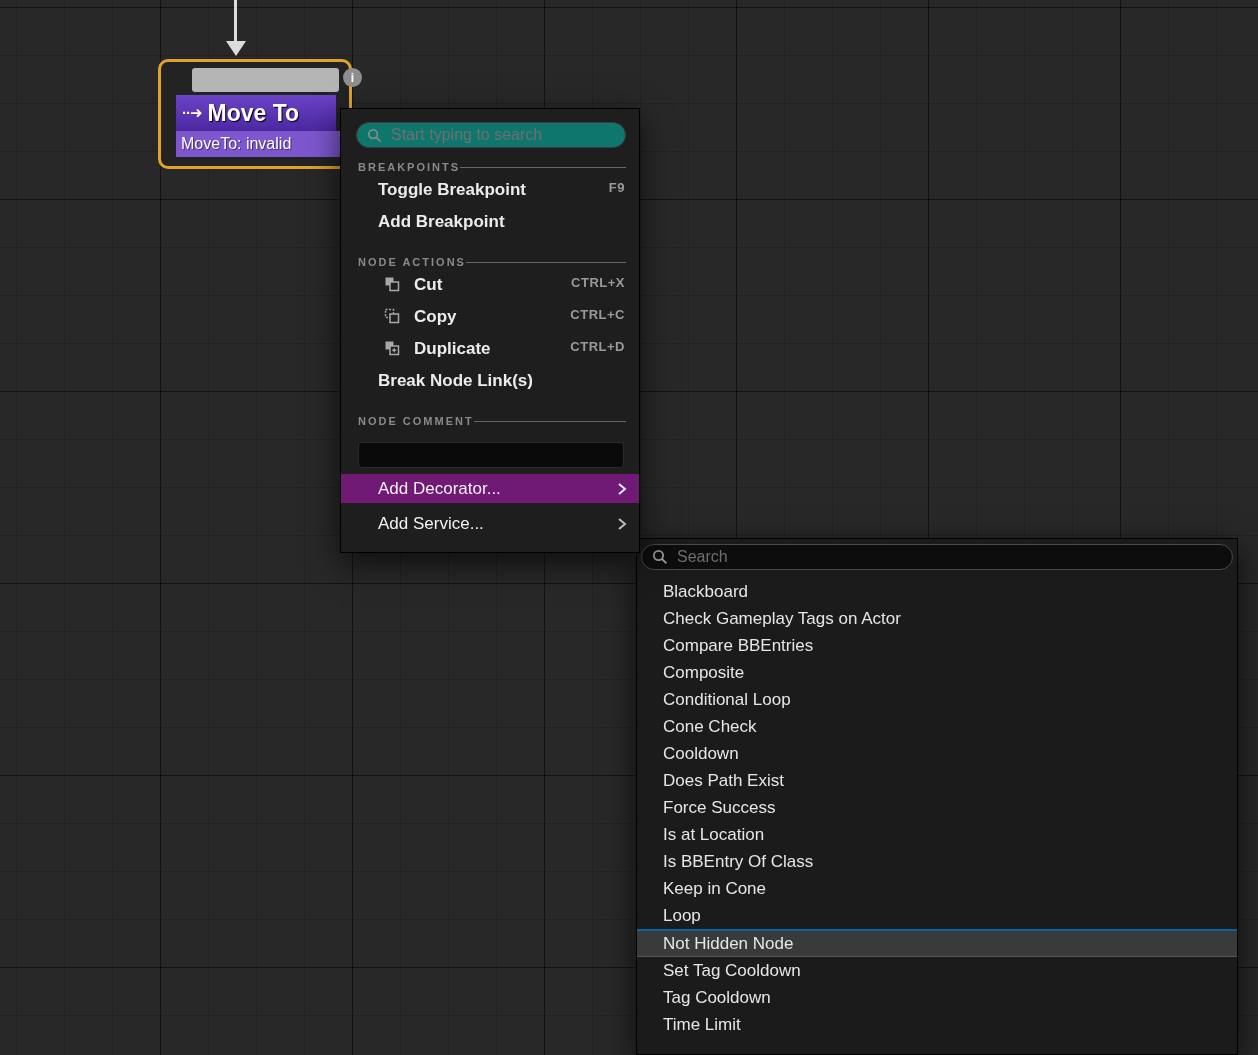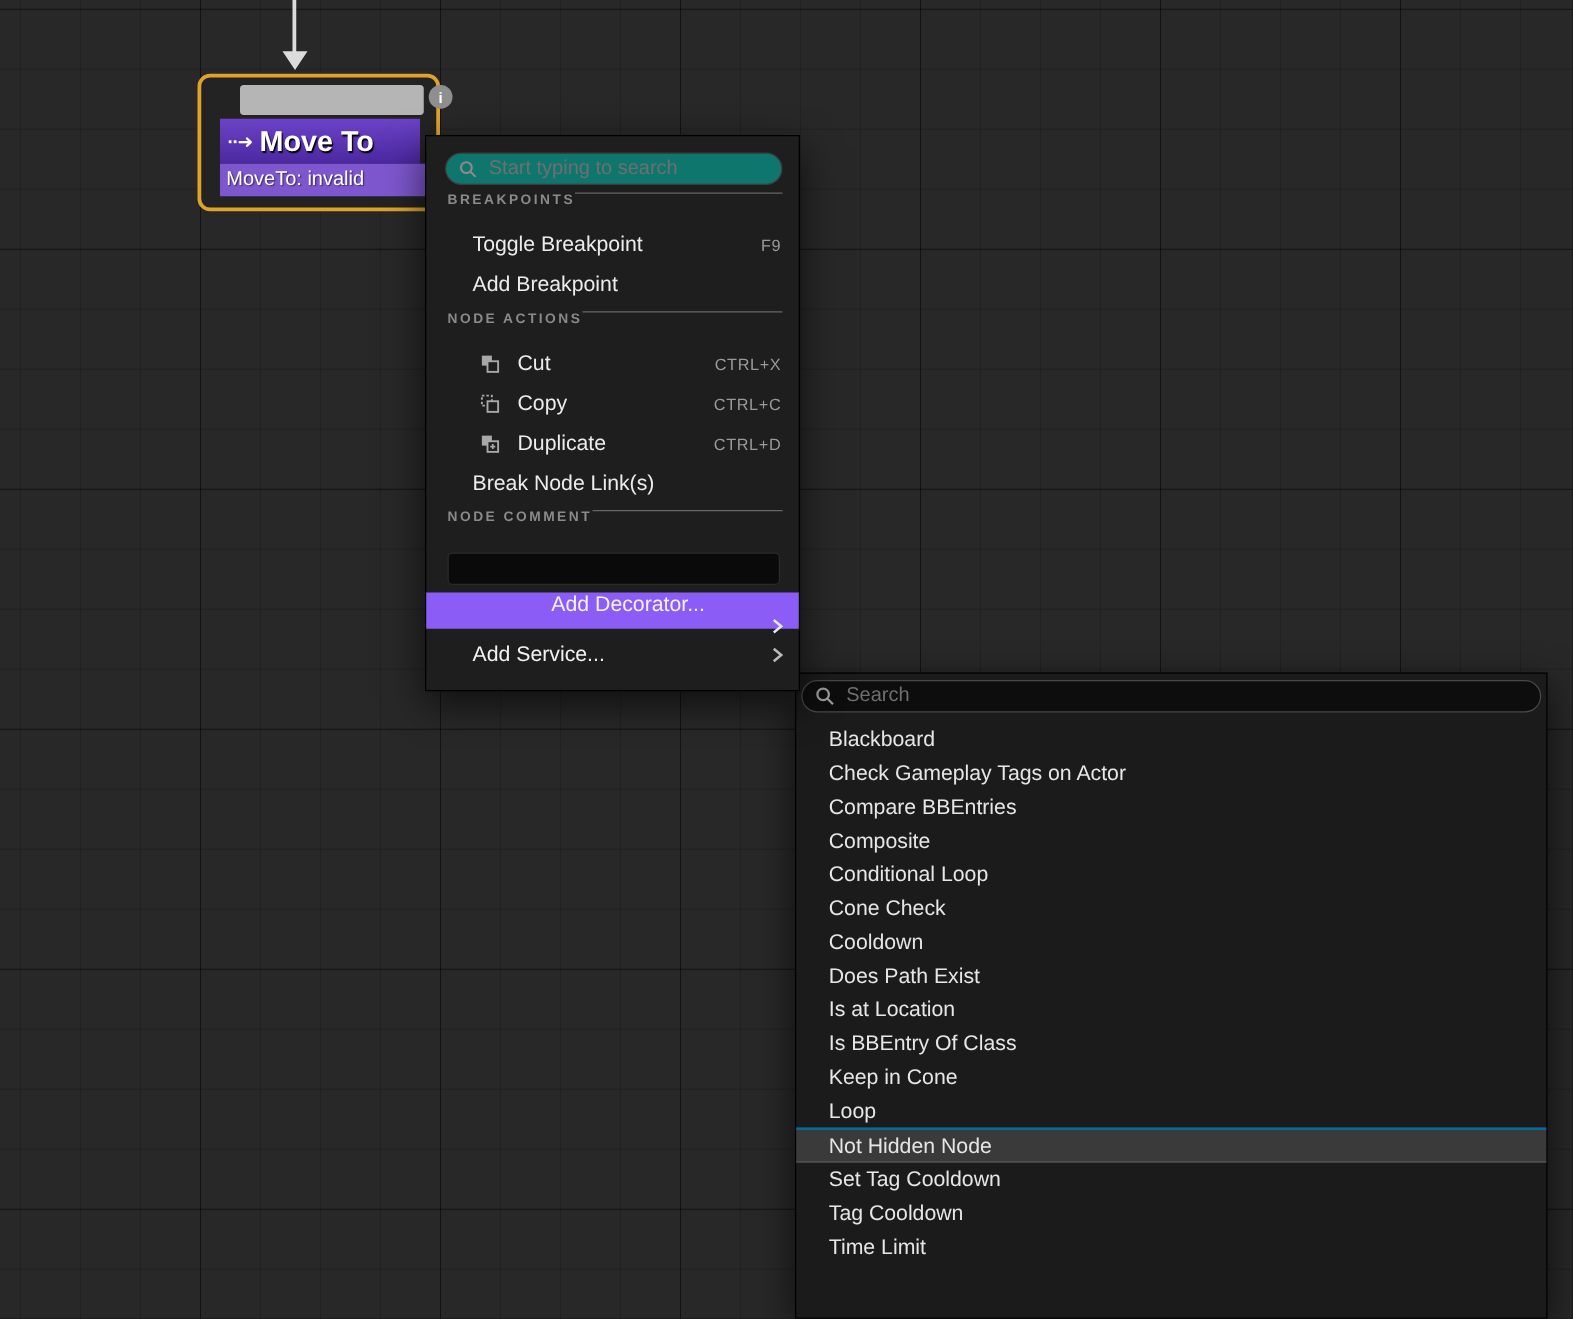--- a/index.html
+++ b/index.html
@@ -36,34 +36,34 @@
 
   
   .ctx{position:absolute;left:340px;top:108px;width:300px;background:#1e1e1e;
     border:1px solid #000;box-shadow:0 10px 30px rgba(0,0,0,.65);box-sizing:border-box;z-index:4;padding-bottom:14px;}
   .pill{display:flex;align-items:center;gap:7px;height:26px;border-radius:13px;
     background:#0f766e;border:1px solid #3c3c3c;padding:0 10px;box-sizing:border-box;}
   .ctx .pill{margin:13px 13px 6px 15px;}
   .pill input{flex:1;background:transparent;border:none;outline:none;color:#ddd;font-size:16px;
     font-family:"Liberation Sans","DejaVu Sans",sans-serif;}
   .pill input::placeholder{color:#6f6f6f;}
-  .sec{display:flex;align-items:flex-start;gap:0;height:26px;margin-top:5px;padding:0 13px 0 17px;}
+  .sec{display:flex;align-items:center;gap:0;height:26px;margin-top:5px;padding:0 13px 0 17px;}
   .sec-label{color:#8a8a8a;font-size:11px;font-weight:bold;letter-spacing:2px;}
   .sec-line{flex:1;height:1px;background:#666;}
-  .mi{display:flex;align-items:center;height:32px;padding:0 14px 0 37px;box-sizing:border-box;}
+  .mi{display:flex;align-items:flex-start;height:32px;padding:0 14px 0 37px;box-sizing:border-box;font-weight:bold;}
   .mi.icon-row{padding-left:42px;}
   .mi .ico{width:18px;height:18px;margin-right:13px;flex:0 0 auto;display:flex;align-items:center;justify-content:center;}
   .mi .lbl{color:#ececec;font-size:17px;}
   .mi .sc{margin-left:auto;color:#9a9a9a;font-size:13px;letter-spacing:.5px;}
   .comment-input{display:block;margin:8px 17px 4px;width:266px;height:26px;background:#0a0a0a;
     border:1px solid #2b2b2b;border-radius:4px;box-sizing:border-box;color:#ddd;font-size:15px;padding:0 8px;outline:none;}
   .flyout-row{display:flex;align-items:center;height:29px;padding:0 12px 0 37px;box-sizing:border-box;margin-top:6px;}
   .flyout-row .lbl{color:#f2f2f2;font-size:17px;}
   .flyout-row .chev{margin-left:auto;display:flex;align-items:center;}
-  .flyout-row.active{background:#8b5cf6;flex-direction:column;}
+  .flyout-row.active{background:#701a75;}
 
   
   .sub{position:absolute;left:636px;top:538px;width:602px;height:517px;background:#1b1b1b;
     border:1px solid #000;box-shadow:0 10px 30px rgba(0,0,0,.65);box-sizing:border-box;z-index:3;}
   .sub .pill{margin:5px 4px 8px;background:#0d0d0d;border:1px solid #484848;}
   .sub-item{height:27px;display:flex;align-items:center;padding-left:26px;color:#e6e6e6;font-size:17px;}
   .sub-item.hl{background:#3a3a3a;border-top:2px solid #0369a1;border-bottom:1px solid #585858;height:25px;}
 
   svg{display:block;}
 </style>
@@ -180,20 +180,21 @@
     </div>
     <div class="sub-list">
       <div class="sub-item">Blackboard</div>
       <div class="sub-item">Check Gameplay Tags on Actor</div>
       <div class="sub-item">Compare BBEntries</div>
       <div class="sub-item">Composite</div>
       <div class="sub-item">Conditional Loop</div>
       <div class="sub-item">Cone Check</div>
       <div class="sub-item">Cooldown</div>
       <div class="sub-item">Does Path Exist</div>
+      <div class="sub-item">Force Success</div>
       <div class="sub-item">Is at Location</div>
       <div class="sub-item">Is BBEntry Of Class</div>
       <div class="sub-item">Keep in Cone</div>
       <div class="sub-item">Loop</div>
       <div class="sub-item hl">Not Hidden Node</div>
       <div class="sub-item">Set Tag Cooldown</div>
       <div class="sub-item">Tag Cooldown</div>
       <div class="sub-item">Time Limit</div>
     </div>
   </div>

